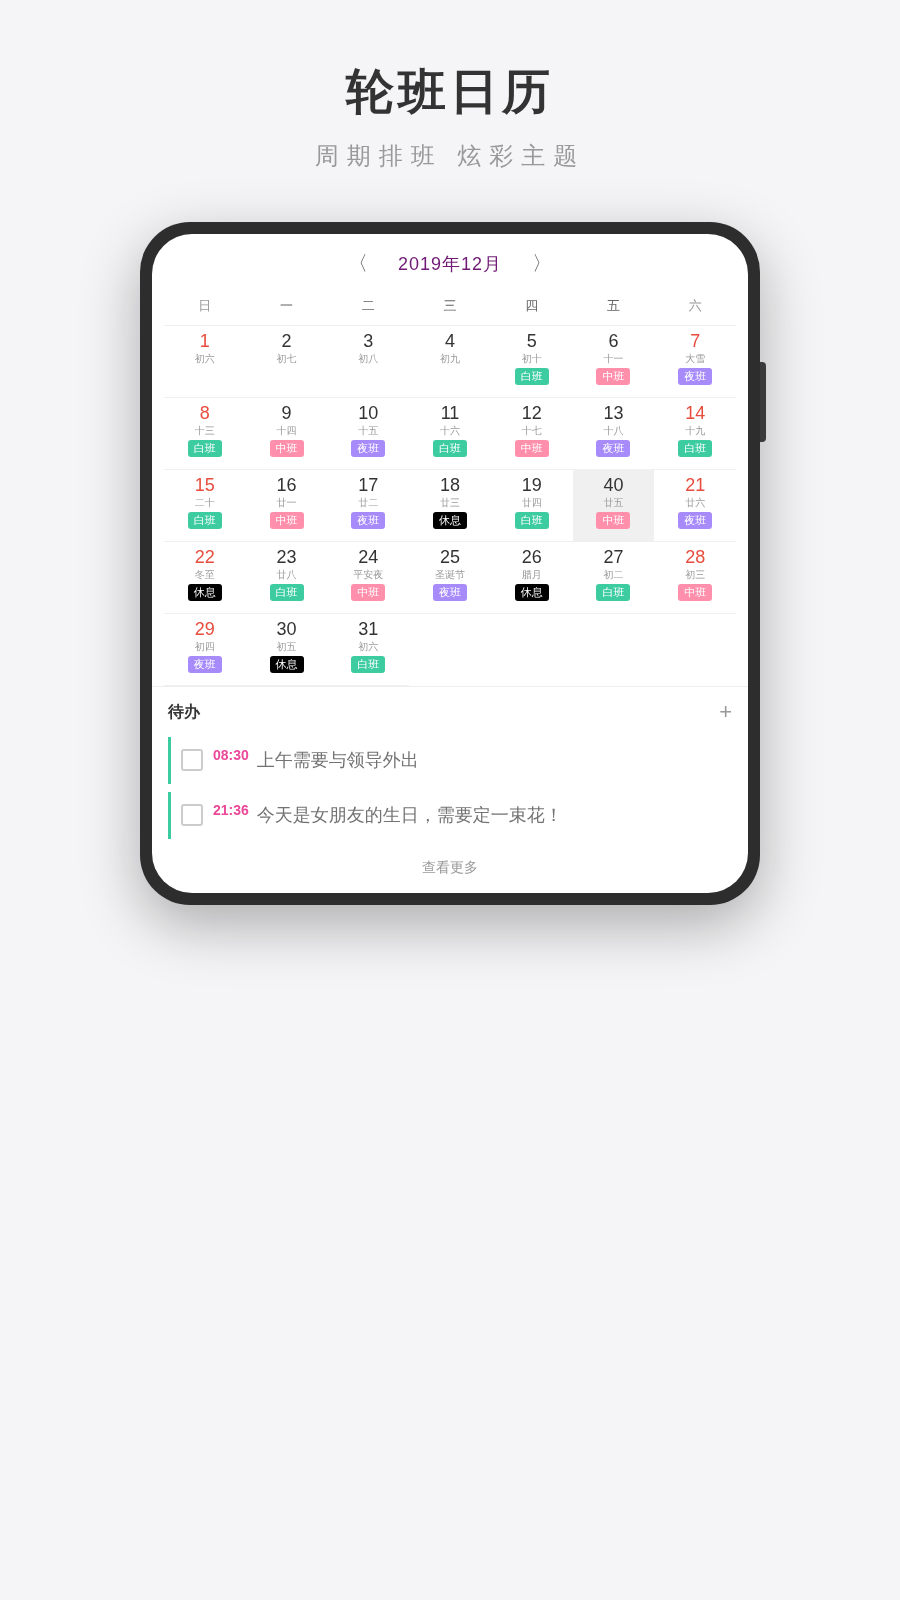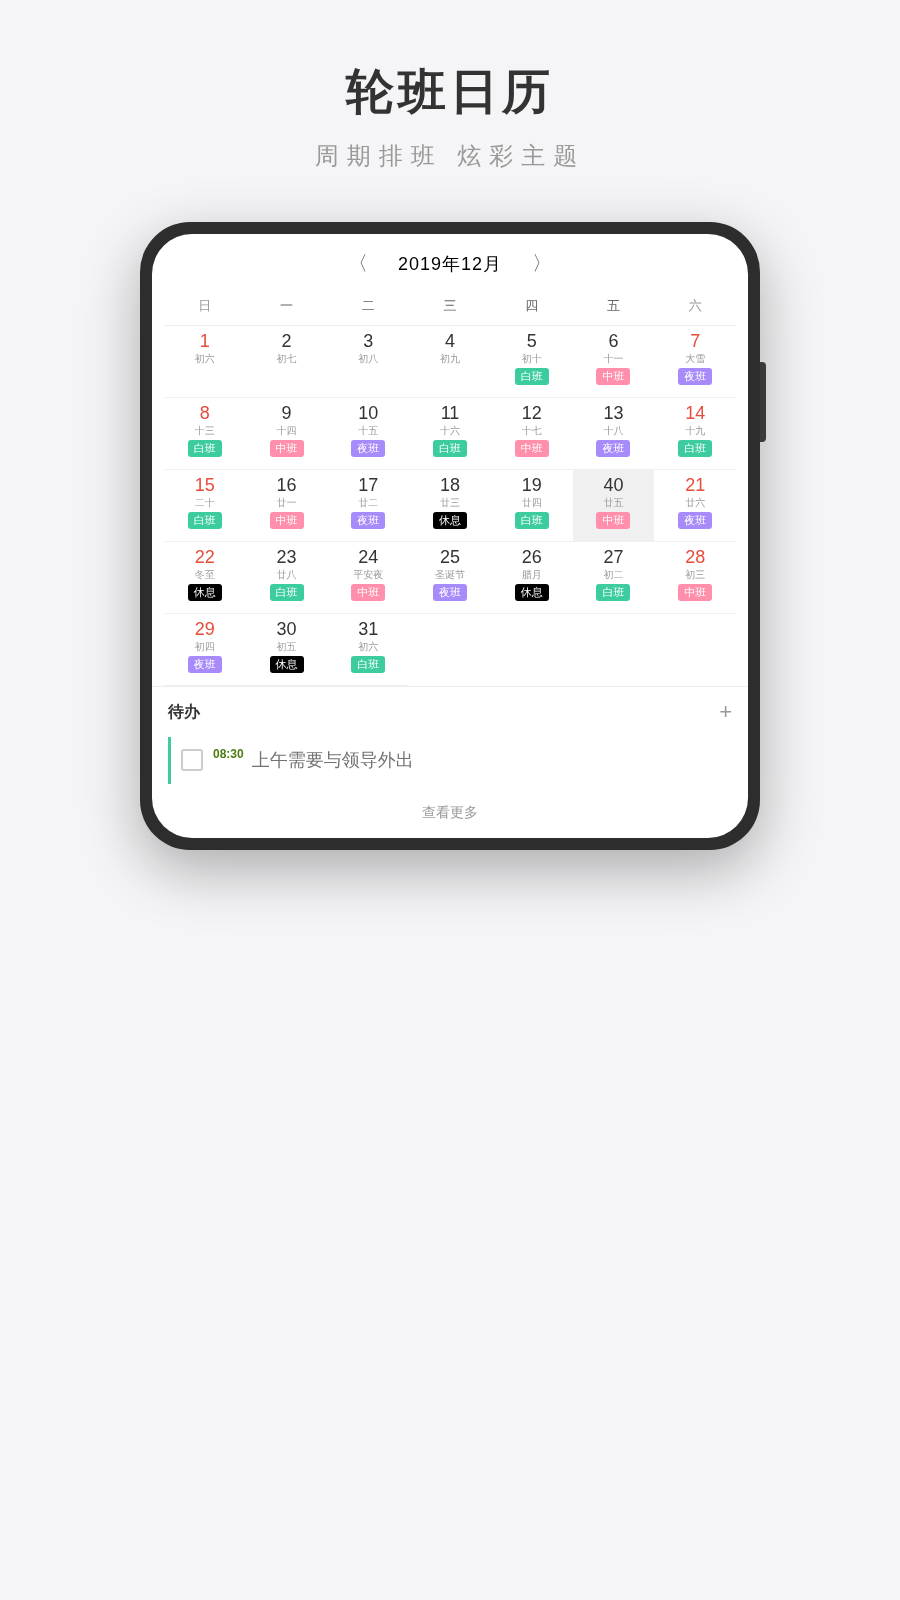--- a/index.html
+++ b/index.html
@@ -77,21 +77,21 @@
       gap: 20px;
     }
     .month-nav-arrow {
       font-size: 20px;
       color: #666;
       cursor: pointer;
       padding: 0 10px;
     }
     .month-title {
       font-size: 18px;
-      color: #000000;
+      color: #701a75;
       font-weight: 500;
       letter-spacing: 1px;
     }
     .weekday-row {
       display: grid;
       grid-template-columns: repeat(7, 1fr);
       padding: 6px 0;
       border-bottom: 1px solid #eee;
     }
     .weekday-cell {
@@ -175,22 +175,22 @@
     .todo-checkbox {
       width: 22px;
       height: 22px;
       border: 2px solid #ccc;
       border-radius: 3px;
       margin-right: 10px;
       flex-shrink: 0;
       margin-top: 2px;
     }
     .todo-time {
-      color: #4d7c0f;
-      font-size: 12px;
+      color: #ec4899;
+      font-size: 14px;
       font-weight: 600;
       margin-right: 8px;
       white-space: nowrap;
     }
     .todo-text {
       font-size: 18px;
       color: #737373;
       line-height: 1.5;
     }
     .todo-more {
@@ -386,18 +386,23 @@
       <div class="todo-header">
         <span class="todo-title">待办</span>
         <span class="todo-add">+</span>
       </div>
       <div id="todo-list">
           <div class="todo-item">
             <div class="todo-checkbox"></div>
             <span class="todo-time">08:30</span>
             <span class="todo-text">上午需要与领导外出</span>
           </div>
+          <div class="todo-item">
+            <div class="todo-checkbox"></div>
+            <span class="todo-time">21:36</span>
+            <span class="todo-text">今天是女朋友的生日，需要定一束花！</span>
+          </div>
         </div>
       <div class="todo-more">查看更多</div>
     </div>
 
   </div>
 </div>
 
 </body></html>

